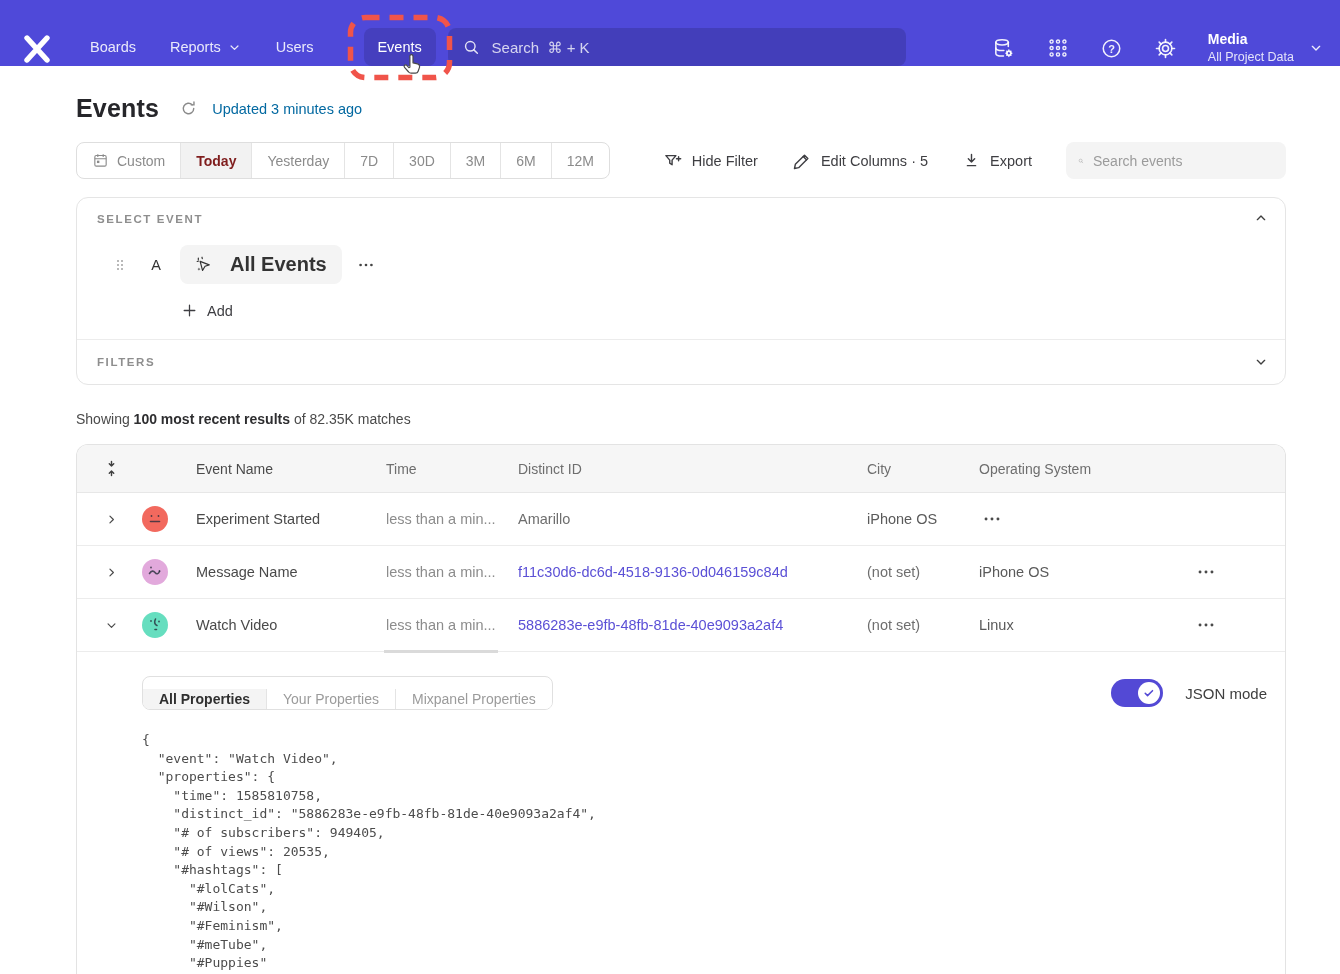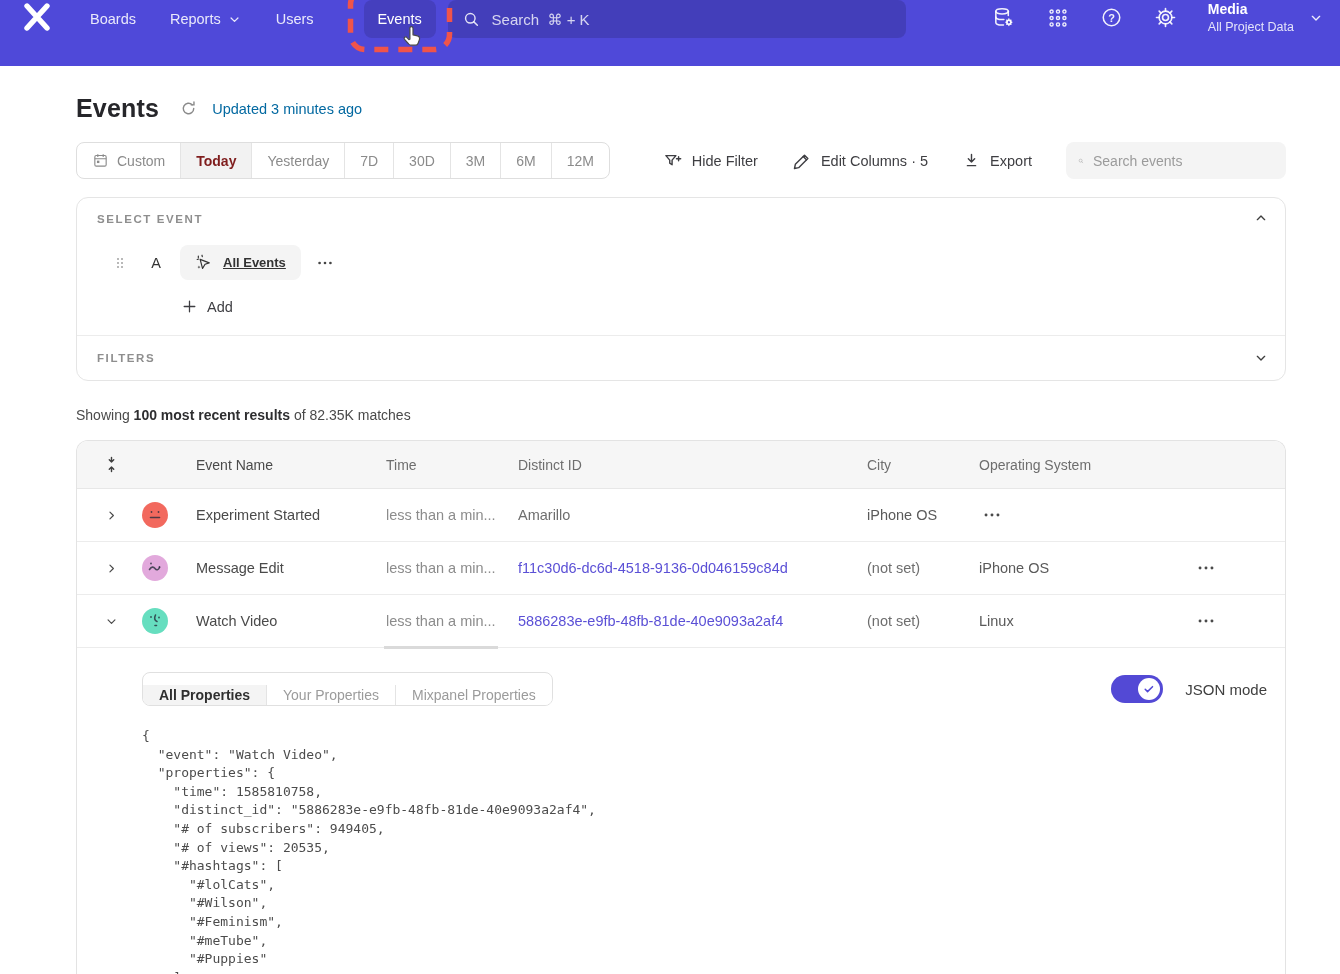--- a/index.html
+++ b/index.html
@@ -1,21 +1,21 @@
 <!DOCTYPE html>
 <html><head>
 <meta charset="utf-8">
 <style>
   * { margin:0; padding:0; box-sizing:border-box; }
   html,body { width:1340px; height:974px; overflow:hidden; background:#fff;
     font-family:"Liberation Sans", sans-serif; color:#3c3c3f; }
   .page { width:1340px; height:974px; position:relative; overflow:hidden; }
 
   
-  .navbar { height:66px; background:#4f49d9; display:flex; align-items:flex-start;
+  .navbar { height:66px; background:#4f49d9; display:flex; align-items:flex-end;
     padding:0 16px 0 20px; position:relative; z-index:2; }
   .logo { width:34px; height:34px; flex:0 0 auto; margin-right:36px; }
   .nav-items { display:flex; align-items:center; gap:34px; }
   .nav-link { color:rgba(255,255,255,.88); font-size:14.5px; font-weight:500;
     display:flex; align-items:center; gap:6px; cursor:pointer; }
   .nav-events-wrap { position:relative; margin-left:16px; }
   .nav-events-btn { width:72px; height:38px; background:#453fbe; border-radius:8px;
     color:#fff; font-size:14.5px; font-weight:500; display:flex; align-items:center;
     justify-content:center; position:relative; z-index:3; }
   .annotation-box { position:absolute; left:-17px; top:-14px; z-index:4; pointer-events:none; }
@@ -55,22 +55,22 @@
   .search-events input::placeholder { color:#9b9b9b; }
 
   
   .qb-card { margin-top:18px; border:1px solid #e5e5e5; border-radius:12px; background:#fff; }
   .qb-section { padding:15px 20px 16px 20px; position:relative; }
   .qb-label { font-size:11.5px; letter-spacing:1.6px; color:#8e8e8e; font-weight:700; }
   .qb-collapse { position:absolute; right:16px; top:12px; color:#3f3f3f; cursor:pointer; }
   .event-row { display:flex; align-items:center; margin-top:20px; gap:0; }
   .drag-handle { width:18px; display:flex; justify-content:center; margin-left:14px; cursor:grab; }
   .row-letter { font-size:14.5px; color:#333; font-weight:500; margin-left:20px; width:14px; text-align:center; }
-  .event-pill { margin-left:17px; display:flex; align-items:center; gap:9px; background:#f4f4f4;
-    border-radius:8px; padding:8px 15px; font-size:13px; font-weight:700; color:#333; cursor:pointer;text-decoration:underline; }
+  .event-pill { margin-left:17px; display:flex; align-items:center; gap:16px; background:#f4f4f4;
+    border-radius:8px; padding:8px 15px; font-size:20px; font-weight:700; color:#333; cursor:pointer; }
   .row-more { margin-left:14px; display:flex; cursor:pointer; }
   .add-row { display:flex; align-items:center; gap:9px; margin:18px 0 4px 84px;
     font-size:14.5px; color:#3e3e42; font-weight:500; cursor:pointer; }
   .qb-divider { border-top:1px solid #ececec; }
   .filters-section { padding:16px 20px; position:relative; }
 
   .showing-line { margin-top:26px; font-size:14px; color:#4a4a4a; }
   .showing-line b { color:#2e2e30; }
 
   
@@ -375,21 +375,21 @@
         </span>
         <span class="cell-avatar">
             <span class="avatar" style="background: rgb(226, 169, 220);">
           <svg viewBox="0 0 26 26" width="26" height="26" fill="none" stroke="rgba(40,45,60,.8)" stroke-width="1.6" stroke-linecap="round">
             <circle cx="9" cy="8.5" r="0.9" fill="rgba(40,45,60,.8)" stroke="none"></circle>
             <circle cx="17.5" cy="12" r="0.9" fill="rgba(40,45,60,.8)" stroke="none"></circle>
             <path d="M7.5 14.5c2-3 4-3 5.5-1s3.5 1.5 4.5-1"></path>
           </svg>
             </span>
         </span>
-        <span class="cell-name">Message Edit</span>
+        <span class="cell-name">Message Name</span>
         <span class="cell-time">less than a min...</span>
         <span class="cell-id">f11c30d6-dc6d-4518-9136-0d046159c84d</span>
         <span class="cell-city">(not set)</span>
         <span class="cell-os">iPhone OS</span>
         <span class="cell-actions">
           <svg viewBox="0 0 24 24" width="22" height="22" fill="#4a4a4a">
               <circle cx="5.5" cy="12" r="1.6"></circle>
               <circle cx="12" cy="12" r="1.6"></circle>
               <circle cx="18.5" cy="12" r="1.6"></circle>
             </svg>

